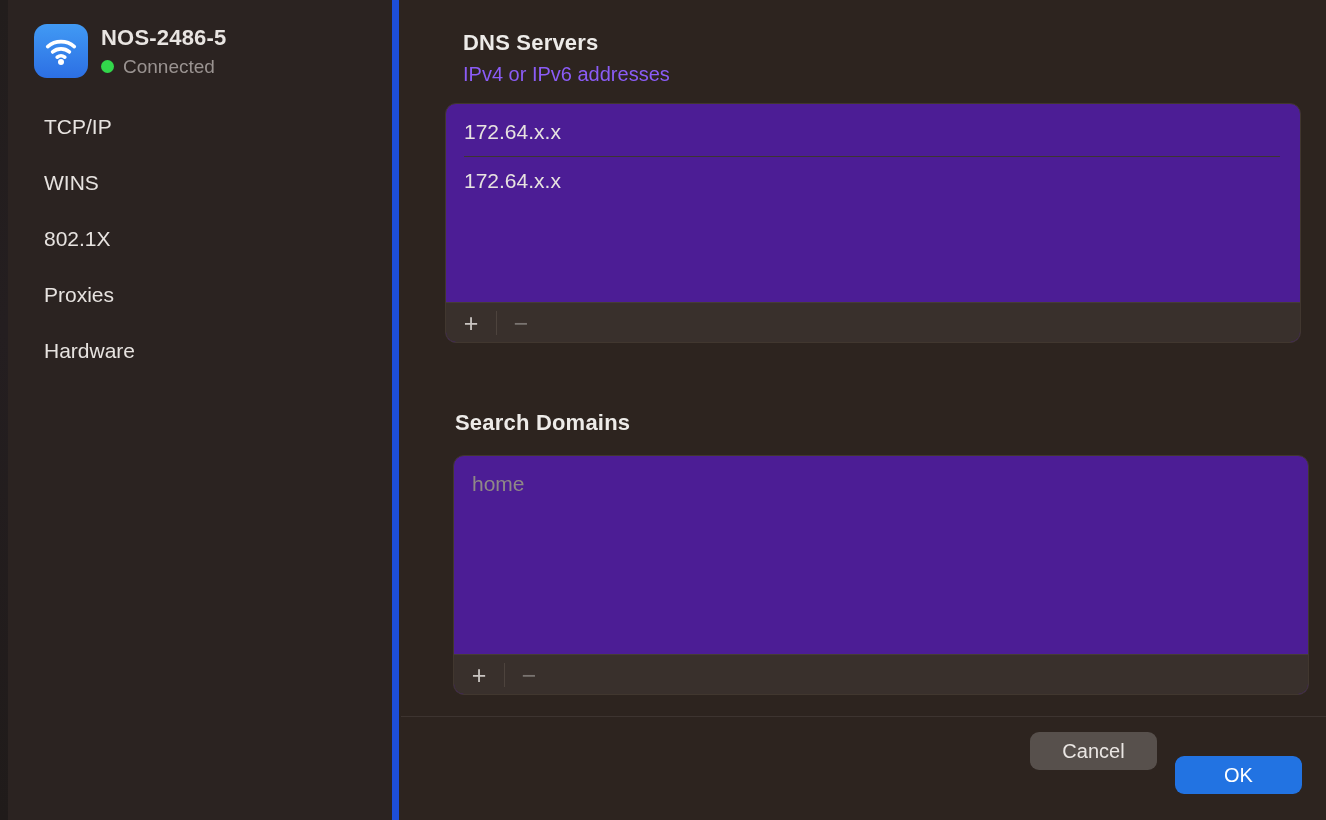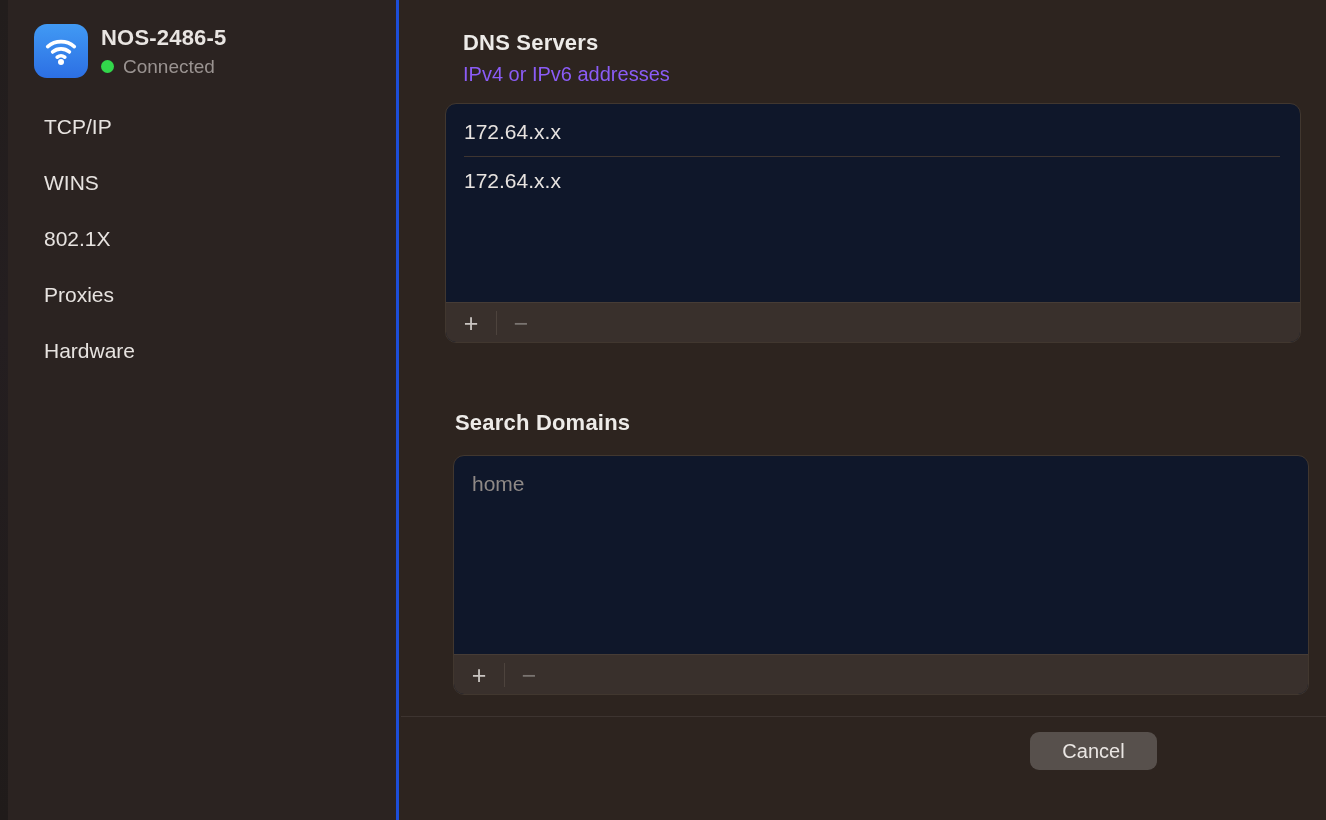--- a/index.html
+++ b/index.html
@@ -9,21 +9,21 @@
     position:relative; width:1326px; height:820px;
     background:#2d241f; overflow:hidden;
     -webkit-font-smoothing:antialiased;
   }
   
   .left-edge { position:absolute; left:0; top:0; width:8px; height:820px;
     background:linear-gradient(180deg,#221d1c 0%,#241e20 40%,#201b1a 100%); }
 
   
   .sidebar { position:absolute; left:8px; top:0; width:391px; height:820px;
-    background:#2b2321; border-right:3px solid #1d4ed8; }
+    background:#2b2321; border-right:7px solid #1d4ed8; }
   .network-row { position:absolute; top:24px; left:26px; display:flex; gap:13px; }
   .wifi-badge { width:54px; height:54px; border-radius:13px;
     background:linear-gradient(180deg,#419af4 0%,#2c6fe4 100%);
     display:flex; align-items:center; justify-content:center; flex:0 0 auto; }
   .net-info { display:flex; flex-direction:column; justify-content:center; gap:5px; }
   .net-name { font-size:22px; font-weight:600; color:#e9e5e2; letter-spacing:.2px; }
   .net-status { display:flex; align-items:center; gap:9px; }
   .status-dot { width:13px; height:13px; border-radius:50%; background:#32d74b; }
   .status-text { font-size:19px; color:#9a9391; }
   .sidebar-nav { position:absolute; top:102px; left:14px; width:368px; }
@@ -33,21 +33,21 @@
   .nav-item.selected { background:#1e5cc2; color:#f6f6f6; }
 
   
   .main { position:absolute; left:401px; top:0; width:925px; height:820px; }
   .section-title { font-size:22px; font-weight:700; color:#edebe8; letter-spacing:.2px; }
   .section-sub { font-size:20px; color:#8b5cf6; margin-top:7px; }
   .hdr-dns { position:absolute; left:62px; top:30px; }
   .hdr-search { position:absolute; left:54px; top:410px;text-align:center; }
 
   .list-box { position:absolute; left:44px; width:856px; height:240px;
-    background:#0f172a; border:1px solid #41372f; border-radius:11px; }
+    background:#4c1d95; border:1px solid #41372f; border-radius:11px; }
   .box-dns { top:103px; }
   .box-search { top:455px;margin-left:8px; }
   .box-list { padding-top:4px; }
   .list-row { height:48px; display:flex; align-items:center; padding-left:18px;
     font-size:21px; color:#e7e3e0; }
   .list-row.muted { color:#8f8986; }
   .row-divider { height:1px; background:#3e3531; margin:0 20px 0 18px; }
   .box-footer { position:absolute; left:0; right:0; bottom:0; height:40px;
     background:#39302c; border-top:1px solid #463c36;
     border-radius:0 0 10px 10px; display:flex; align-items:center; }
@@ -132,14 +132,15 @@
       <div class="box-footer">
         <div class="pm-btn">+</div>
         <div class="pm-divider"></div>
         <div class="pm-btn minus">−</div>
       </div>
     </div>
 
     <div class="bottom-divider"></div>
 
     <button class="btn btn-gray btn-cancel">Cancel</button>
+    <button class="btn btn-blue btn-ok">OK</button>
   </div>
 </div>
 
 </body></html>

